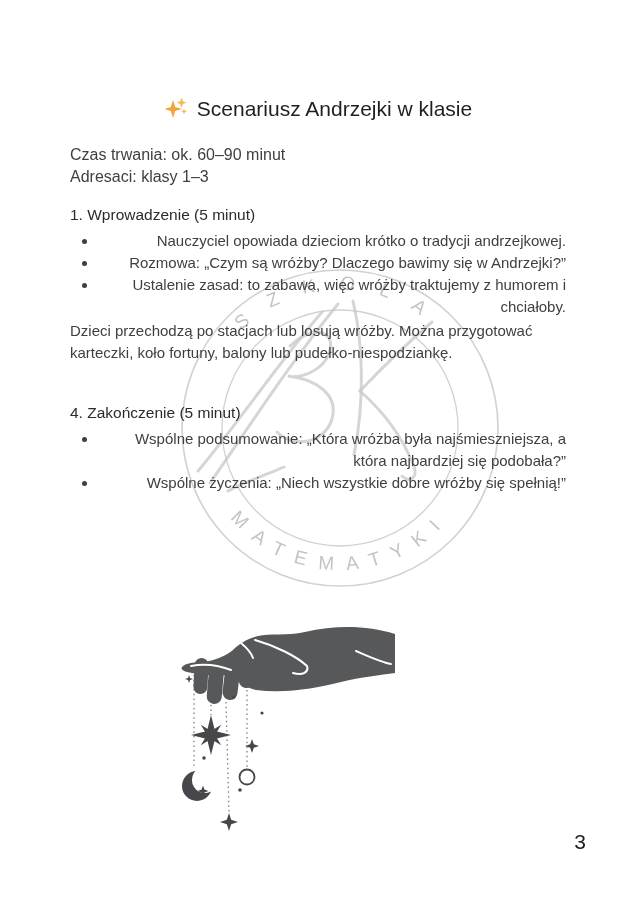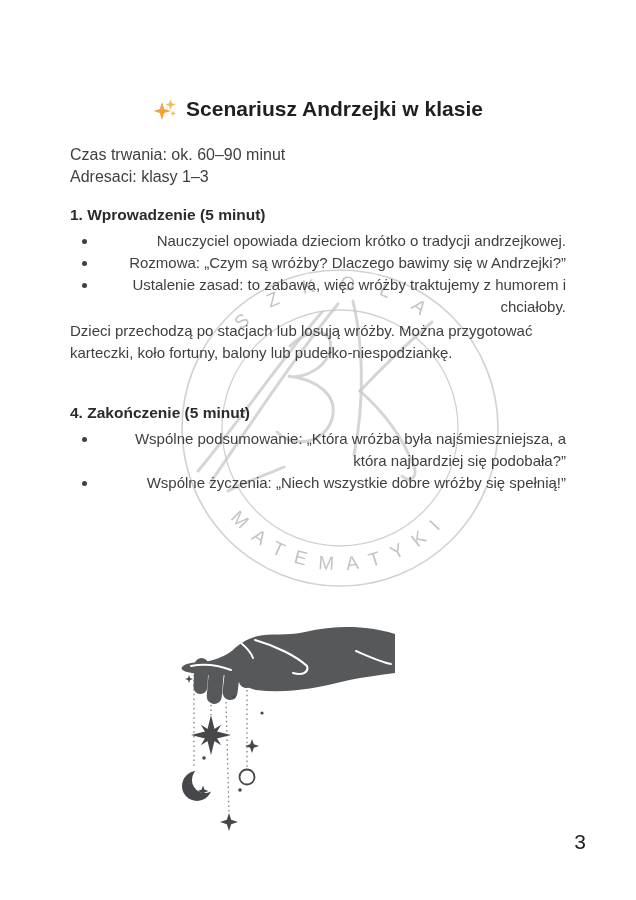--- a/index.html
+++ b/index.html
@@ -13,24 +13,24 @@
     width:636px;height:900px;position:relative;background:#ffffff;
     font-family:"Liberation Sans",sans-serif;color:var(--body);overflow:hidden;
   }
   
   .watermark{position:absolute;left:140px;top:228px;width:400px;height:400px;z-index:0;opacity:.8;}
   .watermark circle{fill:none;stroke:var(--watermark);}
   .wm-ring-text{fill:var(--watermark-text);font-family:"Liberation Sans",sans-serif;font-size:19px;}
   .wm-mono{fill:none;stroke:var(--monogram);stroke-width:3;stroke-linecap:round;opacity:.75;}
   
   .content{position:relative;z-index:1;padding:82px 70px 0 70px;}
-  .title{display:flex;justify-content:center;align-items:flex-end;gap:9px;
-         font-size:21px;font-weight:bold;color:var(--ink);line-height:26px;}
+  .title{display:flex;justify-content:center;align-items:flex-start;gap:9px;
+         font-size:21px;font-weight:normal;color:var(--ink);line-height:26px;}
   .meta{margin-top:22px;font-size:16px;line-height:22px;}
-  .section-heading{margin-top:16px;font-size:15.5px;font-weight:bold;color:var(--heading);line-height:22px;}
+  .section-heading{margin-top:16px;font-size:15.5px;font-weight:normal;color:var(--heading);line-height:22px;}
   .section-heading.big-gap{margin-top:38px;}
   ul.bullets{margin:4px 0 0 0;padding:0 0 0 28px;font-size:15px;line-height:22px;text-align:right;}
   ul.bullets li{padding-left:2px;}
   .para{margin:2px 0 0 0;font-size:15px;line-height:22px;}
   
   .hand-figure{position:absolute;left:155px;top:612px;width:270px;height:256px;z-index:1;}
   .hand-fill{fill:var(--hand);}
   .charm{fill:var(--charm);}
   .ring-charm{fill:none;stroke:var(--charm);stroke-width:1.8px;}
   .string{fill:none;stroke:var(--string);stroke-width:1.2px;stroke-dasharray:1.5 3.2;}

